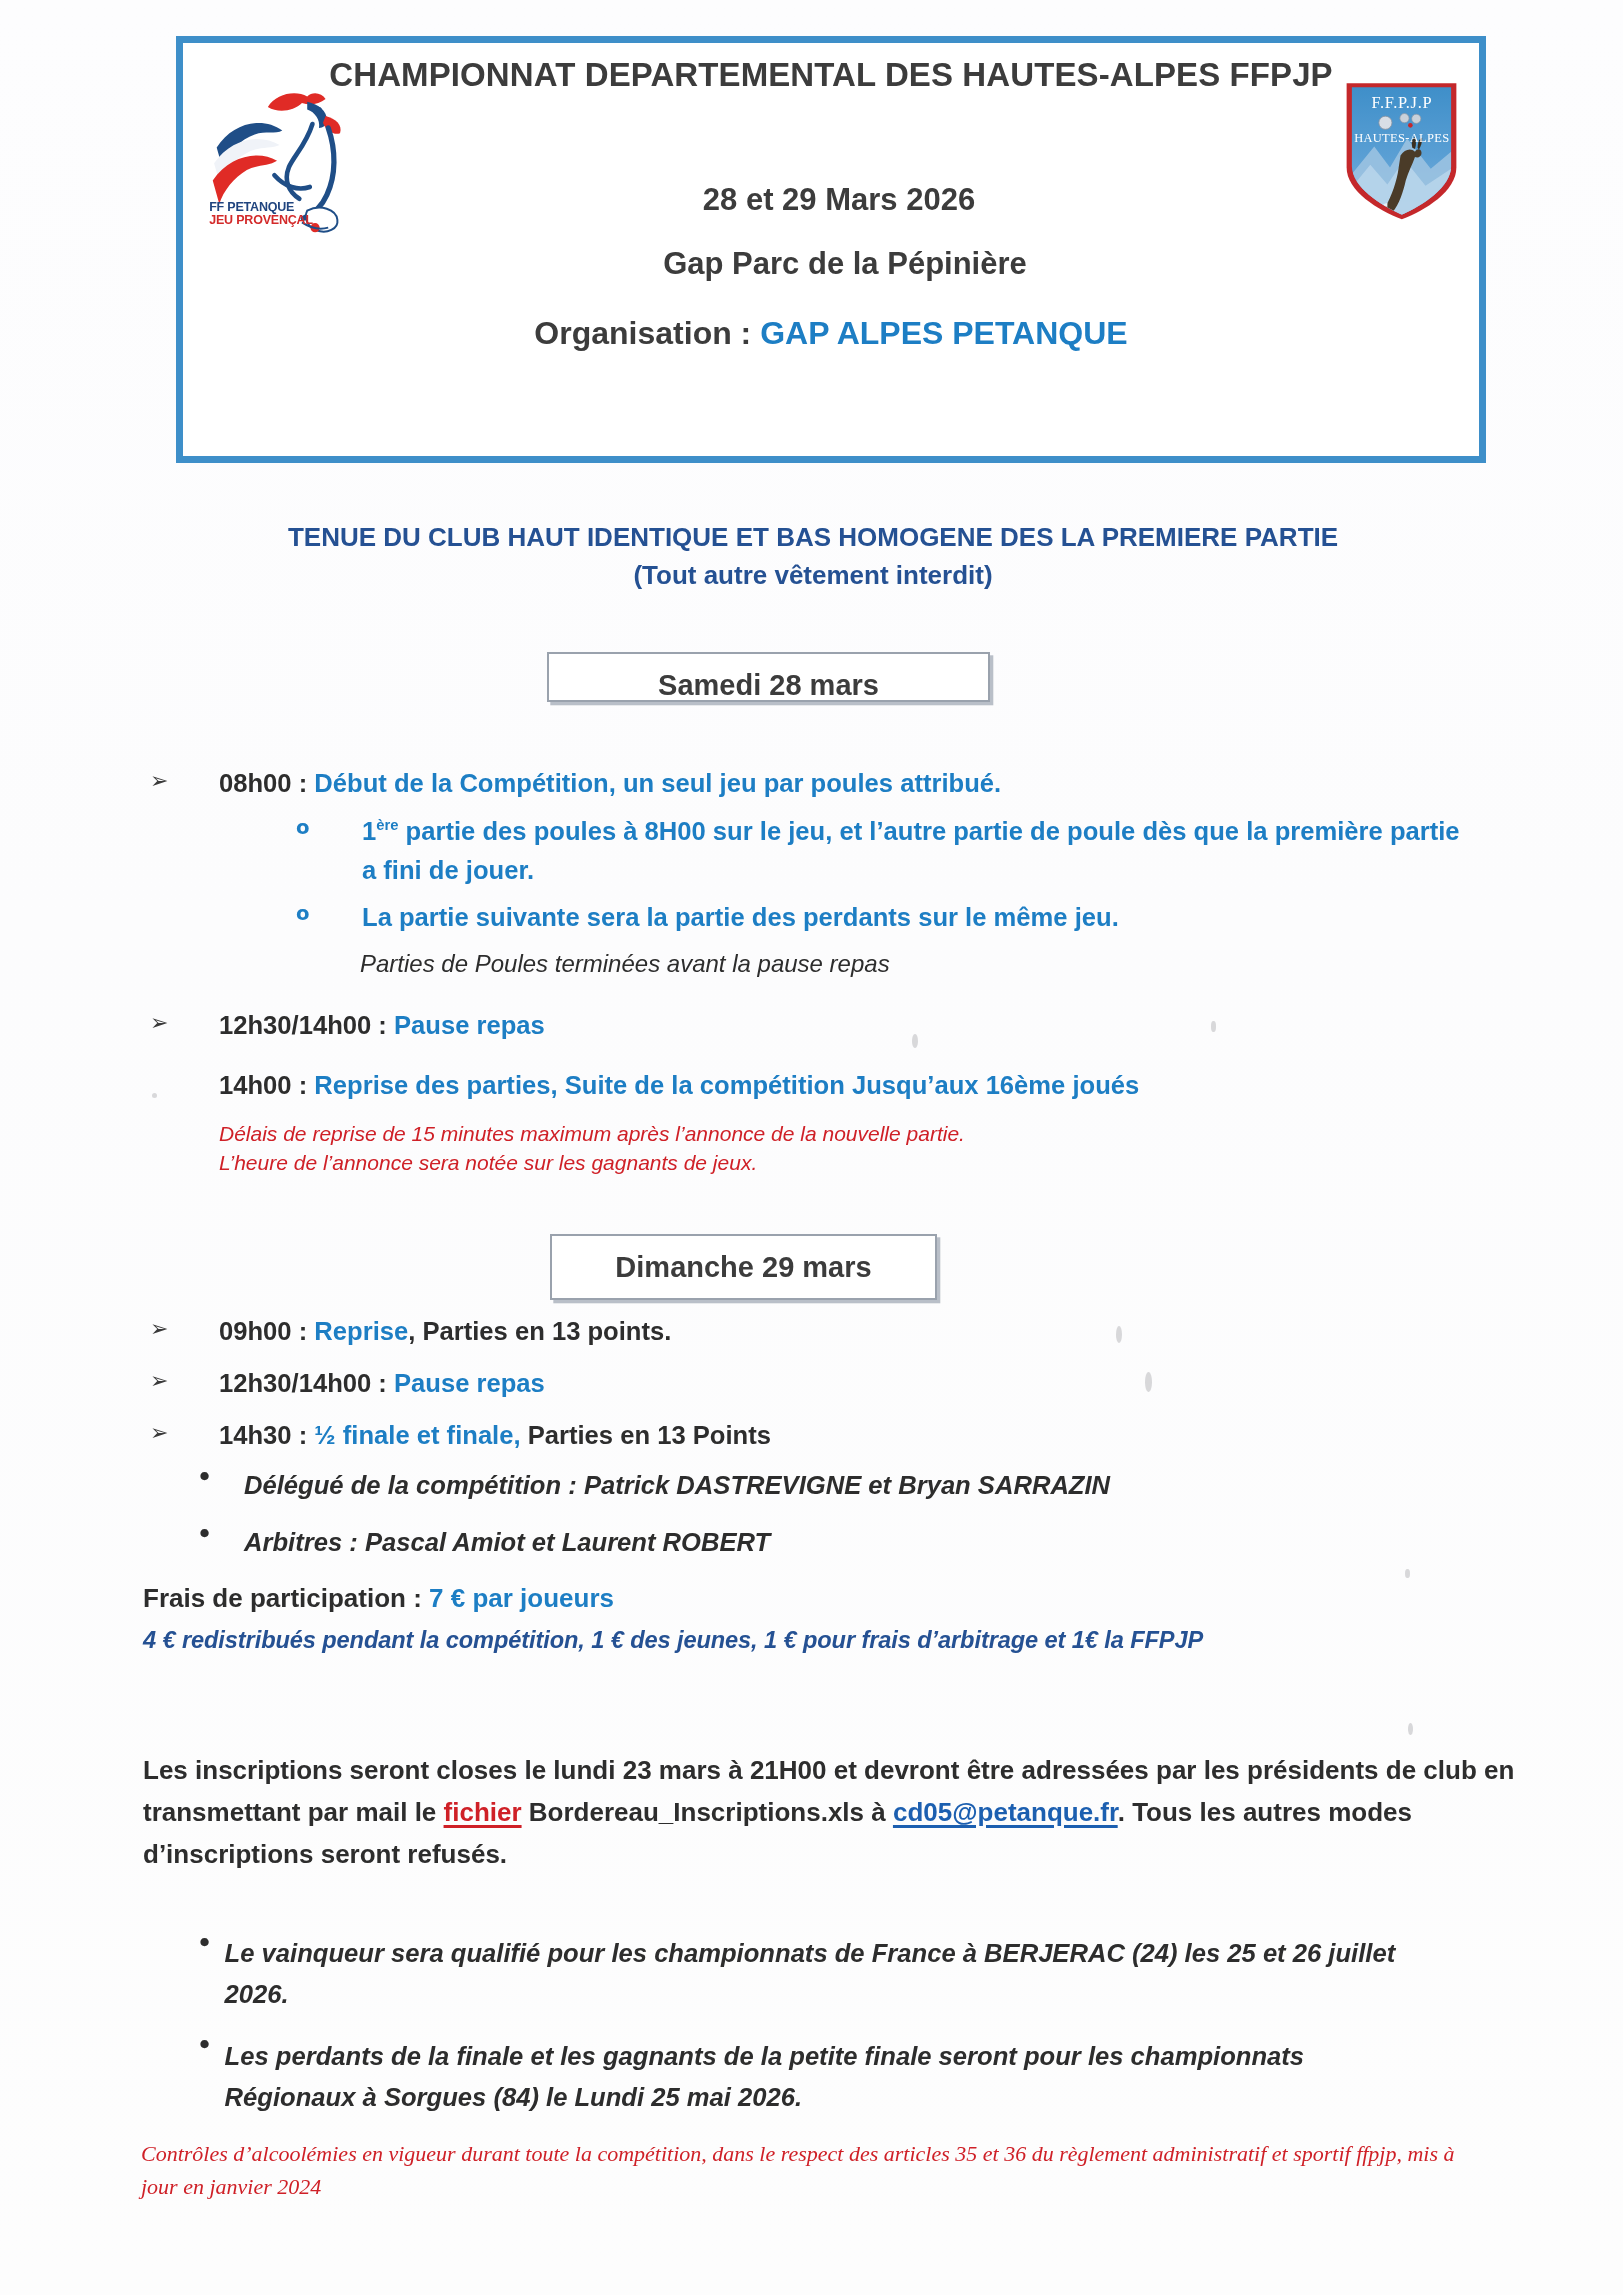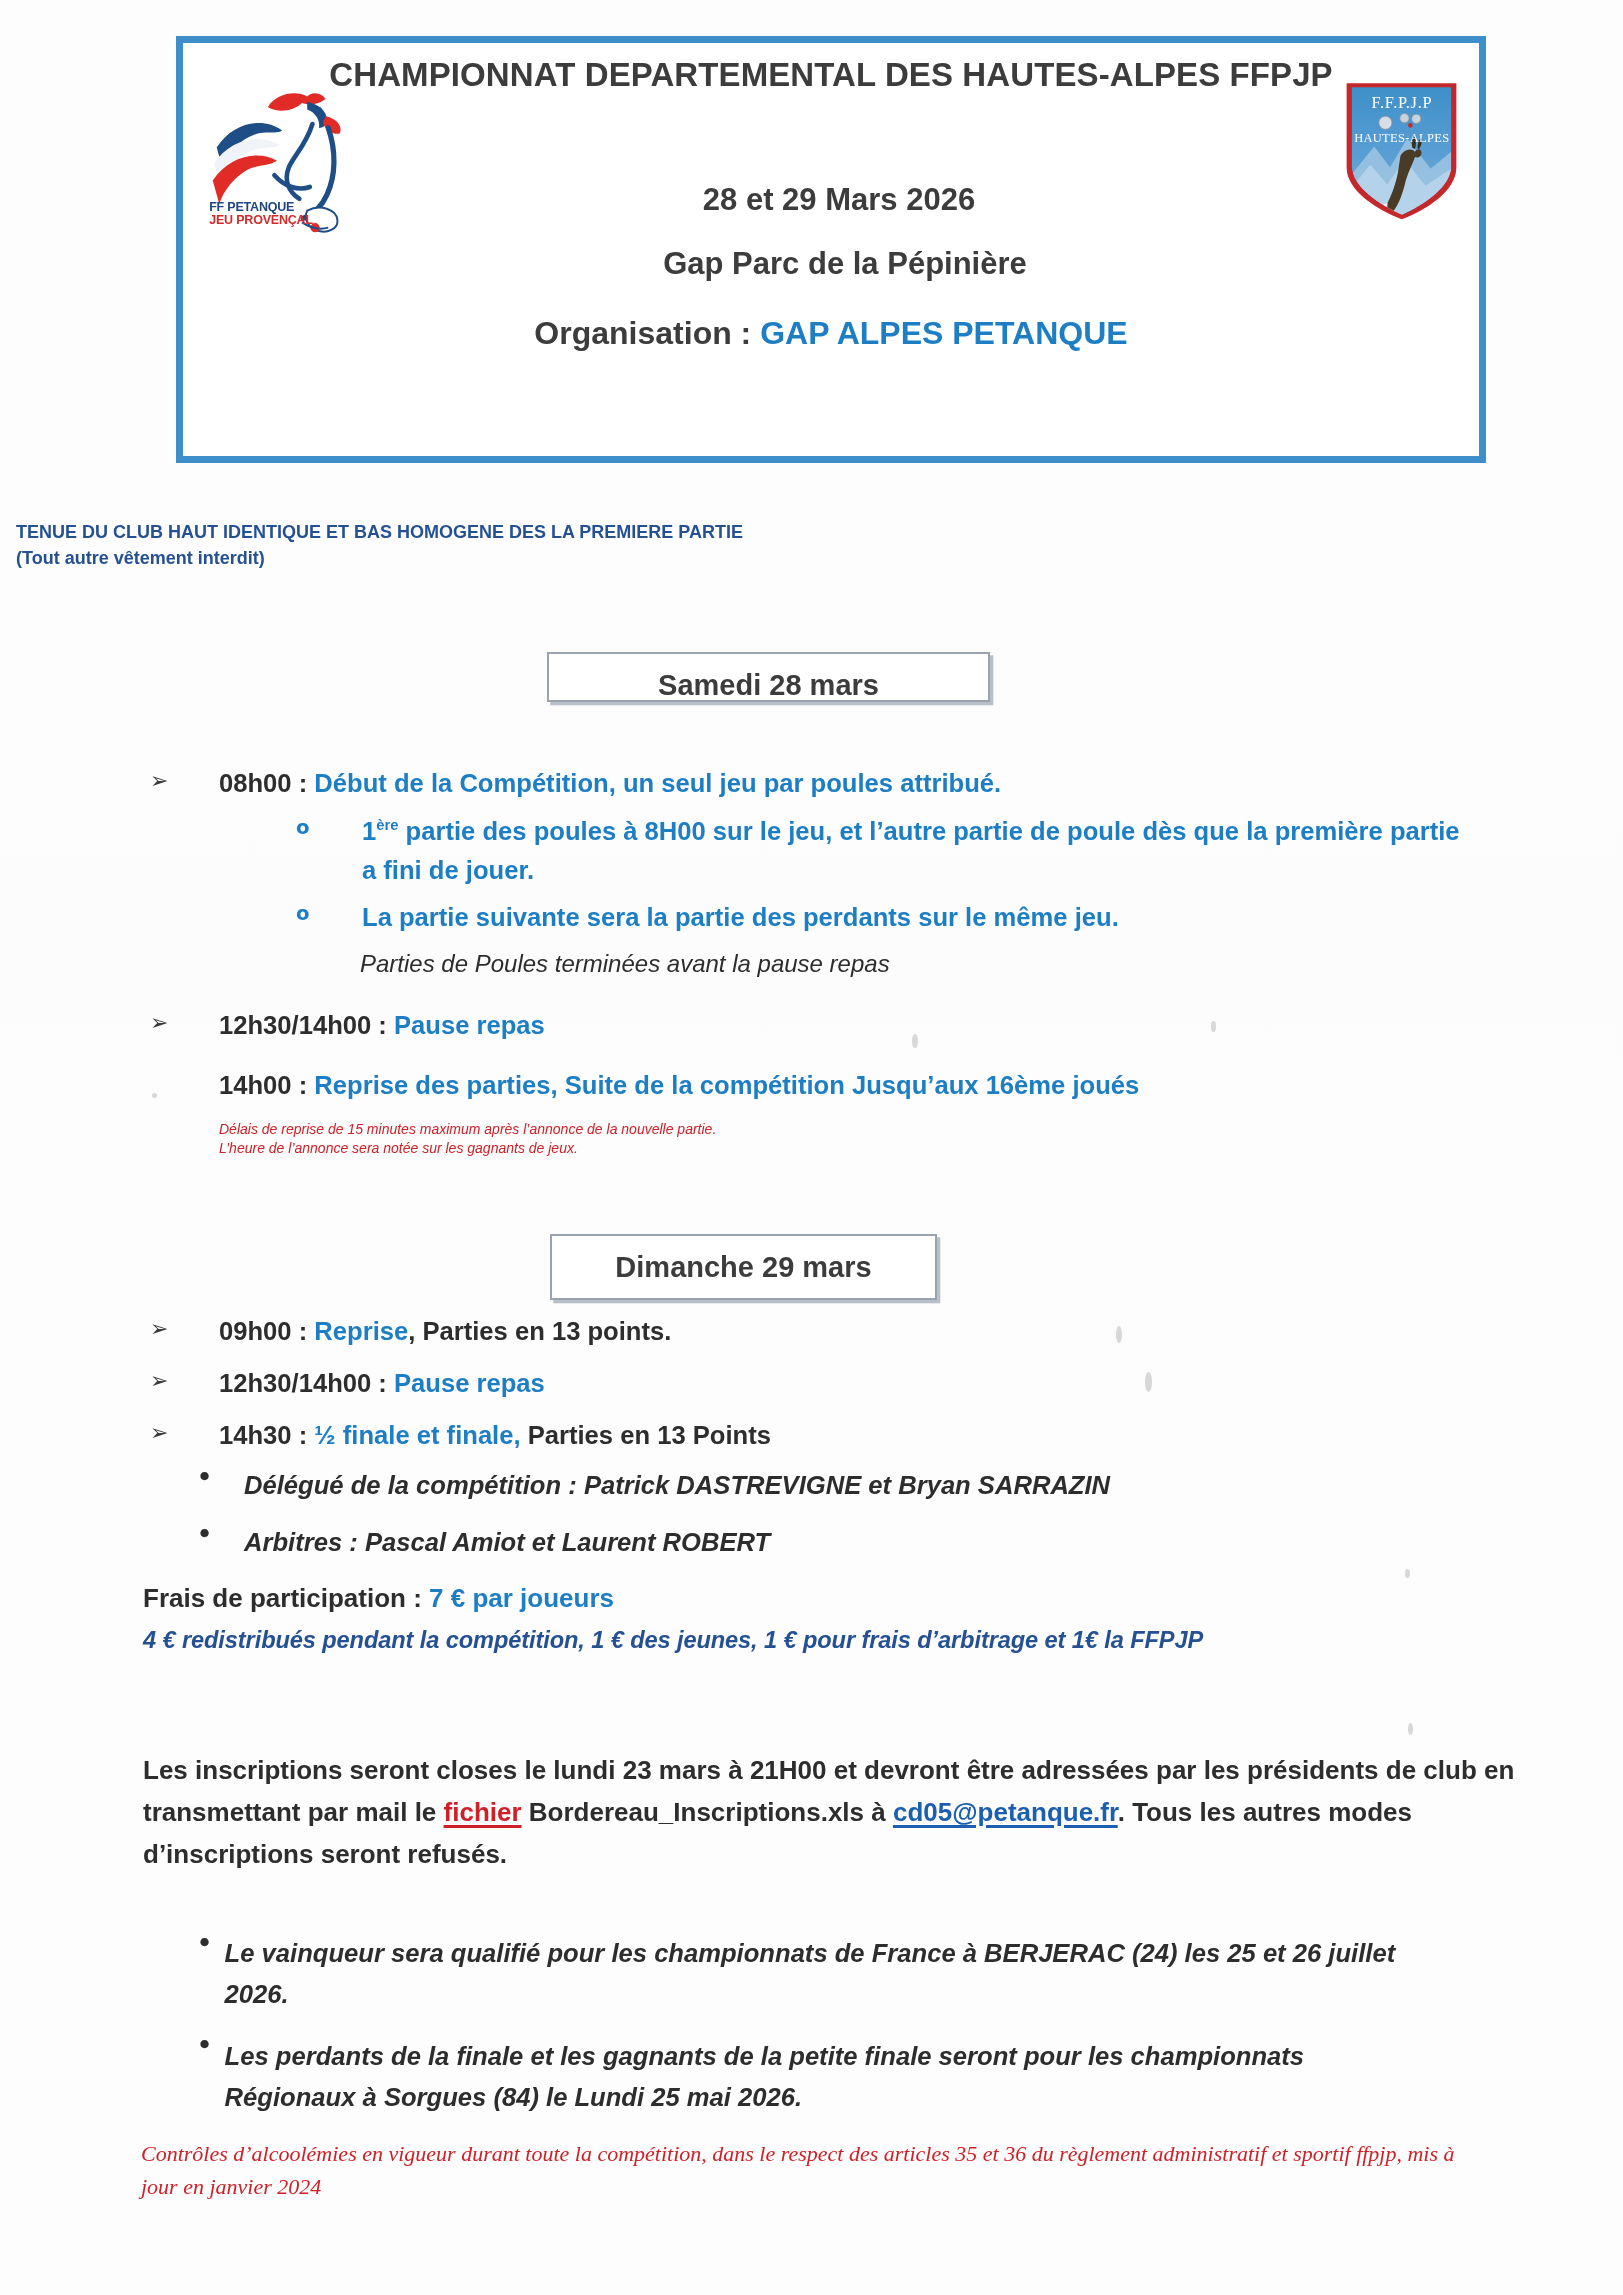--- a/index.html
+++ b/index.html
@@ -118,25 +118,26 @@
     position: absolute;
     right: 19.7px;
     top: 39px;
     width: 115px;
     height: 138px;
   }
 
   
   .dresscode {
     position: absolute;
-    left: 16px; right: 0;
+    left: 3px; right: 0;
     top: 519px;
+    text-align: center;
     color: #255193;
     font-weight: 700;
-    font-size: 18px;
+    font-size: 26px;
     line-height: 1.45;
   }
 
   
   .daybox {
     position: absolute;
     background: #ffffff;
     border: 2px solid #9aa2ad;
     box-shadow: 3.3px 3.3px 0 0 #b9bfc8;
     text-align: center;
@@ -228,21 +229,21 @@
     font-size: 24px;
     color: #2d2d2d;
     font-weight: 400;
   }
   #sat-r2 { padding-left: 69px; margin-top: 26px; font-weight: 700; font-size: 25.6px; }
   #sat-r3 { padding-left: 69px; margin-top: 23.6px; font-weight: 700; font-size: 25.6px; }
   #sat-red {
     margin-left: 69px;
     margin-top: 17px;
     font-style: italic;
-    font-size: 14px;
+    font-size: 21px;
     color: #cf2027;
     line-height: 1.35;
     font-weight: 400;
   }
 
   
   #sun-block { left: 150px; top: 1313px; width: 1365px; }
   #sun-r1, #sun-r2, #sun-r3 {
     padding-left: 69px;
     font-weight: 700;

